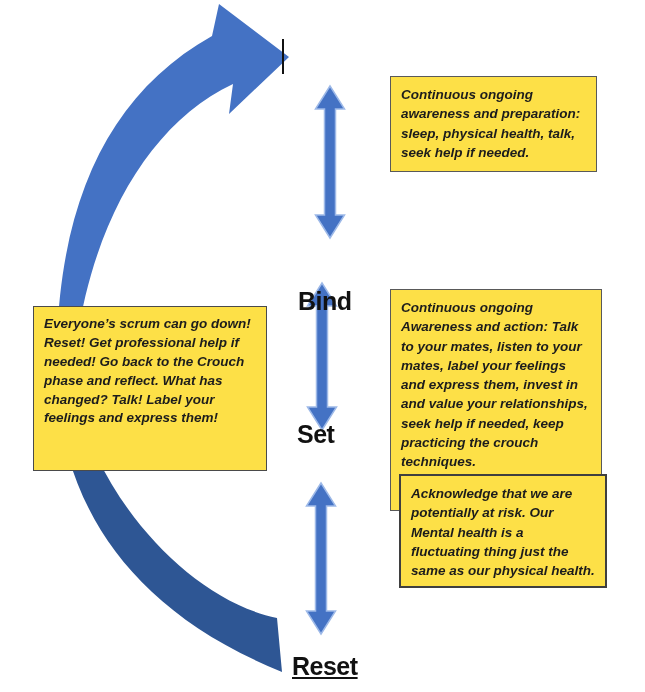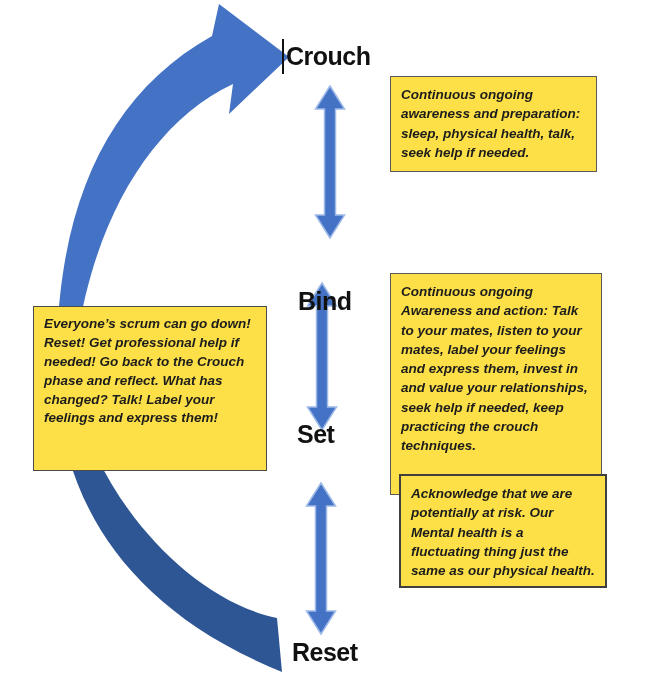--- a/index.html
+++ b/index.html
@@ -38,26 +38,26 @@
     font-size:13.5px;
     line-height:1.43;
     color:#1c1c1c;
   }
   #note-left{
     top:306px;left:33px;width:234px;height:165px;
     border-color:#4a4a4a;
     line-height:1.4;
   }
   #note-crouch{top:76px;left:390px;width:207px;height:96px;}
-  #note-bind{top:273px;left:390px;width:212px;height:222px;}
+  #note-bind{top:289px;left:390px;width:212px;height:222px;}
   #note-set{top:474px;left:399px;width:208px;height:114px;border-width:2px;border-color:#3f3f3f;}
   #label-crouch{top:42px;left:286px;}
   #label-bind{top:239px;left:298px;margin-top:48px;}
   #label-set{top:420px;left:297px;}
-  #label-reset{top:638px;left:292px;}
+  #label-reset{top:652px;left:292px;text-decoration:underline;}
 </style>
 </head>
 <body>
 
 <div id="canvas">
 
   <svg id="shapes" width="645" height="692" viewBox="0 0 645 692">
 
     <path d="M57,400 C70,510 130,610 282,672 L277,618 C190,600 100,500 77,400 Z" fill="#2E5694"></path>
 
@@ -65,21 +65,20 @@
 
     <path d="M330,86 L344.5,109 L335.5,109 L335.5,215 L344.5,215 L330,238 L315.5,215 L324.5,215 L324.5,109 L315.5,109 Z" fill="#4472C4" stroke="#9DB9E8" stroke-width="1.5"></path>
 
     <path d="M322,283 L336.5,306 L327.5,306 L327.5,407 L336.5,407 L322,430 L307.5,407 L316.5,407 L316.5,306 L307.5,306 Z" fill="#4472C4" stroke="#9DB9E8" stroke-width="1.5"></path>
 
     <path d="M321,483 L335.5,506 L326.5,506 L326.5,611 L335.5,611 L321,634 L306.5,611 L315.5,611 L315.5,506 L306.5,506 Z" fill="#4472C4" stroke="#9DB9E8" stroke-width="1.5"></path>
   </svg>
 
   <div class="caret" style="top:39px;left:282px;"></div>
 
-  <div class="stage-label" id="label-crouch">Crouch</div>
   <div class="stage-label" id="label-bind">Bind</div>
   <div class="stage-label" id="label-set">Set</div>
   <div class="stage-label" id="label-reset">Reset</div>
 
   <div class="note-box" id="note-left">Everyone’s scrum can go down! Reset! Get professional help if needed! Go back to the Crouch phase and reflect. What has changed? Talk! Label your feelings and express them!</div>
 
   <div class="note-box" id="note-crouch">Continuous ongoing awareness and preparation: sleep, physical health, talk, seek help if needed.</div>
 
   <div class="note-box" id="note-bind">Continuous ongoing Awareness and action: Talk to your mates, listen to your mates, label your feelings and express them, invest in and value your relationships, seek help if needed, keep practicing the crouch techniques.</div>
 

